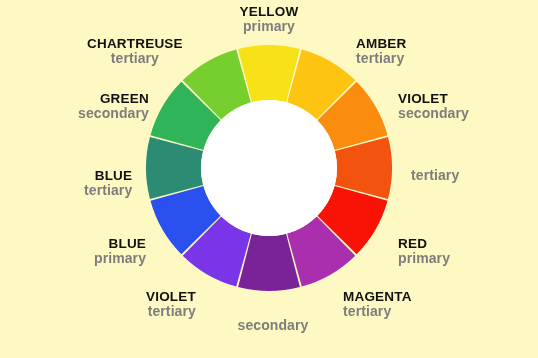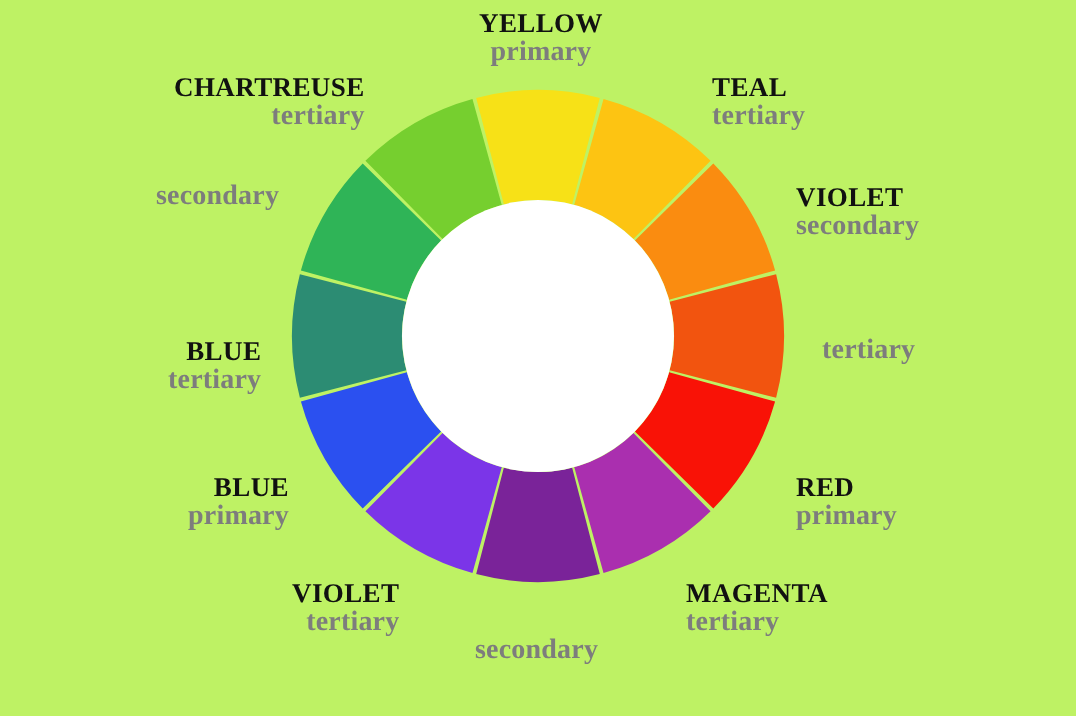--- a/index.html
+++ b/index.html
@@ -10,22 +10,21 @@
     width: 538px;
     height: 358px;
     background: #ffffff;
     font-family: "Liberation Sans", sans-serif;
     overflow: hidden;
   }
   #stage {
     position: relative;
     width: 538px;
     height: 358px;
-    background: #bef264;
-    font-family: Liberation Serif, serif;
+    background: #fef9c3;
   }
   #wheel-svg {
     position: absolute;
     left: 0;
     top: 0;
     width: 538px;
     height: 358px;
   }
   .wheel-label {
     position: absolute;
@@ -72,21 +71,21 @@
       </g>
     <circle id="inner-hole" cx="269" cy="168" r="68" fill="#ffffff"></circle>
   </svg>
 
   <div id="label-layer">
       <div class="wheel-label align-center" style="top: 4px; left: 239.5px;">
         <span class="lbl-name">YELLOW</span>
         <span class="lbl-role">primary</span>
       </div>
       <div class="wheel-label align-left" style="top: 36px; left: 356px;">
-        <span class="lbl-name">TEAL</span>
+        <span class="lbl-name">AMBER</span>
         <span class="lbl-role">tertiary</span>
       </div>
       <div class="wheel-label align-left" style="top: 91px; left: 398px;">
         <span class="lbl-name">VIOLET</span>
         <span class="lbl-role">secondary</span>
       </div>
       <div class="wheel-label align-left" style="top: 168px; left: 411px;">
         <span class="lbl-role">tertiary</span>
       </div>
       <div class="wheel-label align-left" style="top: 236px; left: 398px;">
@@ -106,21 +105,22 @@
       </div>
       <div class="wheel-label align-right" style="top: 236px; left: 94px;">
         <span class="lbl-name">BLUE</span>
         <span class="lbl-role">primary</span>
       </div>
       <div class="wheel-label align-right" style="top: 168px; left: 84px;">
         <span class="lbl-name">BLUE</span>
         <span class="lbl-role">tertiary</span>
       </div>
       <div class="wheel-label align-right" style="top: 91px; left: 78px;">
+        <span class="lbl-name">GREEN</span>
         <span class="lbl-role">secondary</span>
       </div>
-      <div class="wheel-label align-right" style="top: 36px; left: 87px;">
+      <div class="wheel-label align-right" style="top: 36px; left: 87px; text-align: center;">
         <span class="lbl-name">CHARTREUSE</span>
         <span class="lbl-role">tertiary</span>
       </div>
     </div>
 
 </div>
 
 </body></html>

